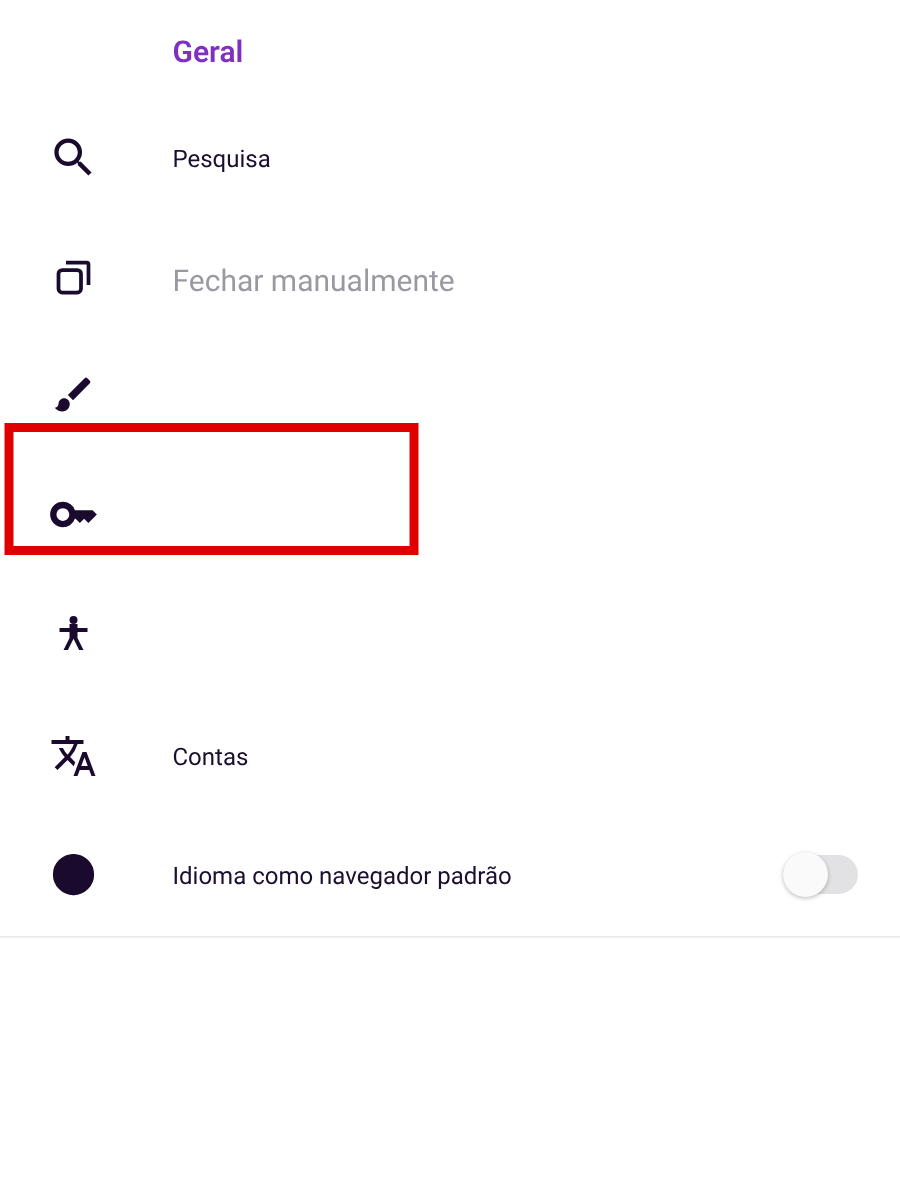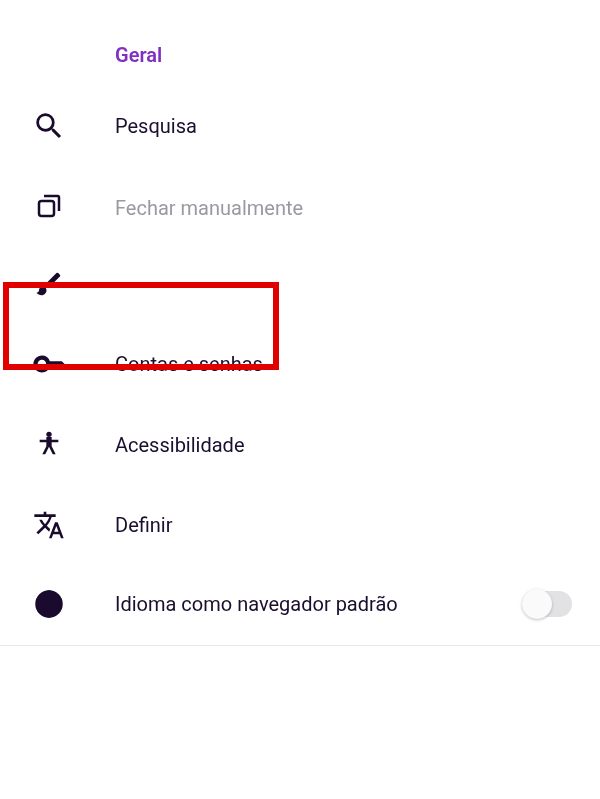--- a/index.html
+++ b/index.html
@@ -13,21 +13,20 @@
       background: #ffffff;
       font-family: -apple-system, BlinkMacSystemFont, "Segoe UI", Roboto, sans-serif;
       overflow: hidden;
       position: relative;
     }
     .section-header {
       padding: 22px 0 18px 115px;
       color: #8030c0;
       font-weight: 600;
       font-size: 20px;
-      margin-top: 21px;
     }
     .list-item {
       display: flex;
       align-items: center;
       padding: 24px 20px 24px 28px;
       cursor: pointer;
       position: relative;
     }
     .list-item .icon-wrap {
       width: 42px;
@@ -36,21 +35,21 @@
       justify-content: center;
       flex-shrink: 0;
     }
     .list-item .text-wrap {
       margin-left: 45px;
       display: flex;
       flex-direction: column;
     }
     .item-label {
       color: #1a0f2e;
-      font-size: 20px;
+      font-size: 16px;
       font-weight: 400;
     }
     .item-sublabel {
       color: #9a99a1;
       font-size: 20px;
       margin-top: 4px;
       text-align: right;
     }
     .icon {
       fill: #1a0b2e;
@@ -127,45 +126,39 @@
       </svg>
   </span>
 </div>
 
 <div class="list-item">
   <span class="icon-wrap">
     <svg class="icon" width="34" height="34" viewBox="0 0 24 24">
         <path d="M21 10h-8.35A5.99 5.99 0 0 0 7 6c-3.31 0-6 2.69-6 6s2.69 6 6 6a5.99 5.99 0 0 0 5.65-4H13l2 2 2-2 2 2 4-4.04L21 10zM7 15c-1.65 0-3-1.35-3-3s1.35-3 3-3 3 1.35 3 3-1.35 3-3 3z"></path>
       </svg>
   </span>
-  <div class="text-wrap">
-    <span class="item-label">Contas e senhas</span>
-  </div>
 </div>
 
 <div class="list-item">
   <span class="icon-wrap">
     <svg class="icon" width="32" height="32" viewBox="0 0 24 24">
         <circle cx="12" cy="4" r="2"></circle>
         <path d="M19 8h-5V6h-4v2H5v2h5v3l-3 6h2.2l2.8-5.6 2.8 5.6H17l-3-6v-3h5z"></path>
       </svg>
   </span>
-  <div class="text-wrap">
-    <span class="item-label">Acessibilidade</span>
-  </div>
 </div>
 
 <div class="list-item">
   <span class="icon-wrap">
     <svg class="icon" width="32" height="32" viewBox="0 0 24 24">
         <path d="M12.87 15.07l-2.54-2.51.03-.03A17.52 17.52 0 0 0 14.07 6H17V4h-7V2H8v2H1v2h11.17C11.5 7.92 10.44 9.75 9 11.35 8.07 10.32 7.3 9.19 6.69 8h-2c.73 1.63 1.73 3.17 2.98 4.56l-5.09 5.02L4 19l5-5 3.11 3.11.76-2.04zM18.5 10h-2L12 22h2l1.12-3h4.75L21 22h2l-4.5-12zm-2.62 7l1.62-4.33L19.12 17h-3.24z"></path>
       </svg>
   </span>
   <div class="text-wrap">
-    <span class="item-label">Definir</span>
+    <span class="item-label">Contas</span>
   </div>
 </div>
 
 <div class="list-item item-default-browser">
   <span class="icon-wrap">
     <svg class="icon" width="30" height="30" viewBox="0 0 24 24" fill="none" stroke="#1a0b2e" stroke-width="2">
         <circle cx="12" cy="12" r="10"></circle>
         <ellipse cx="12" cy="12" rx="4" ry="10"></ellipse>
         <line x1="2" y1="12" x2="22" y2="12"></line>
       </svg>

